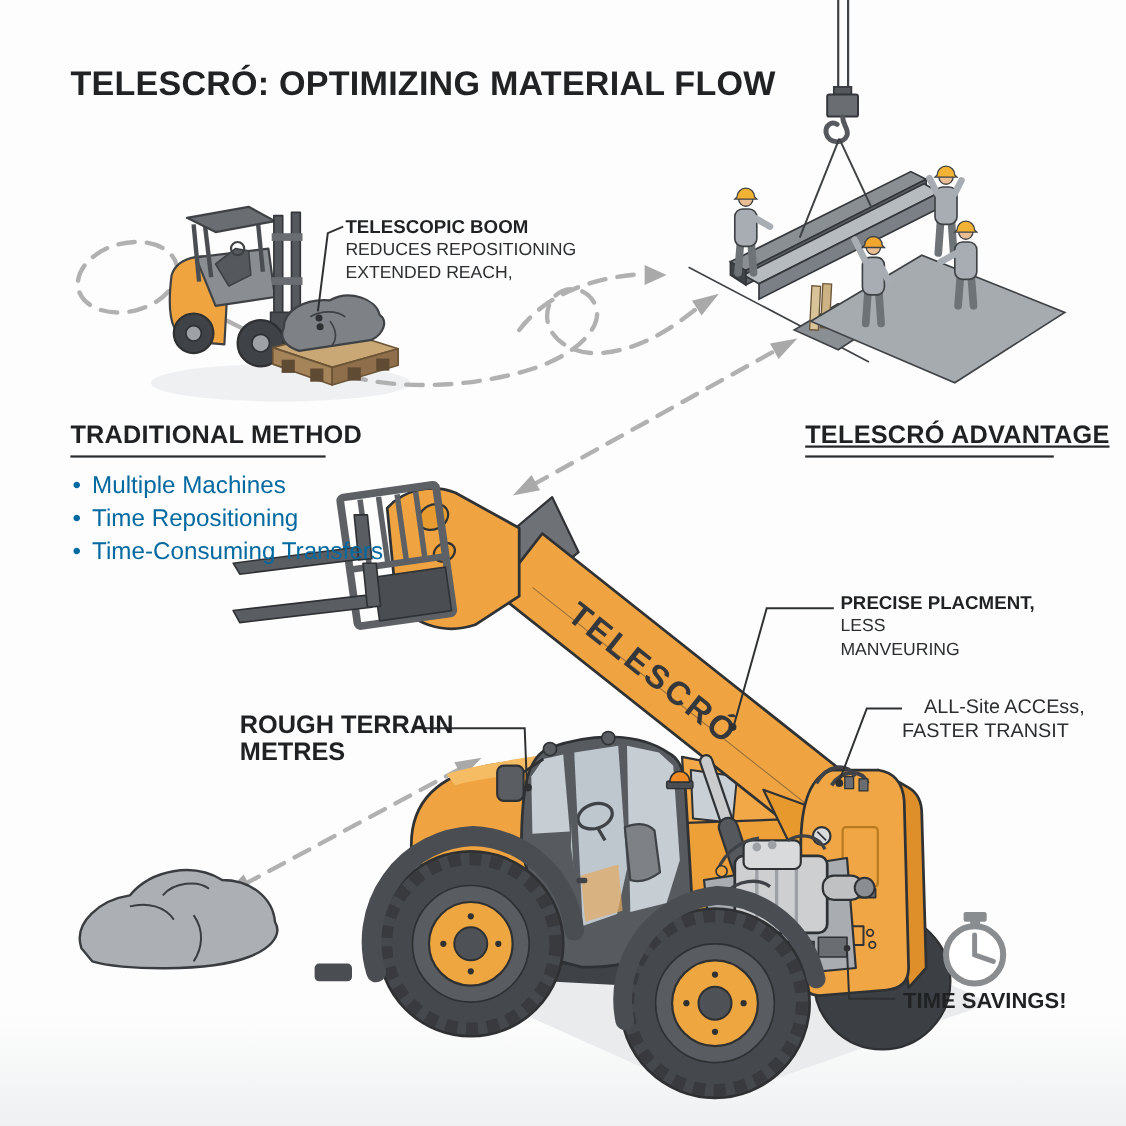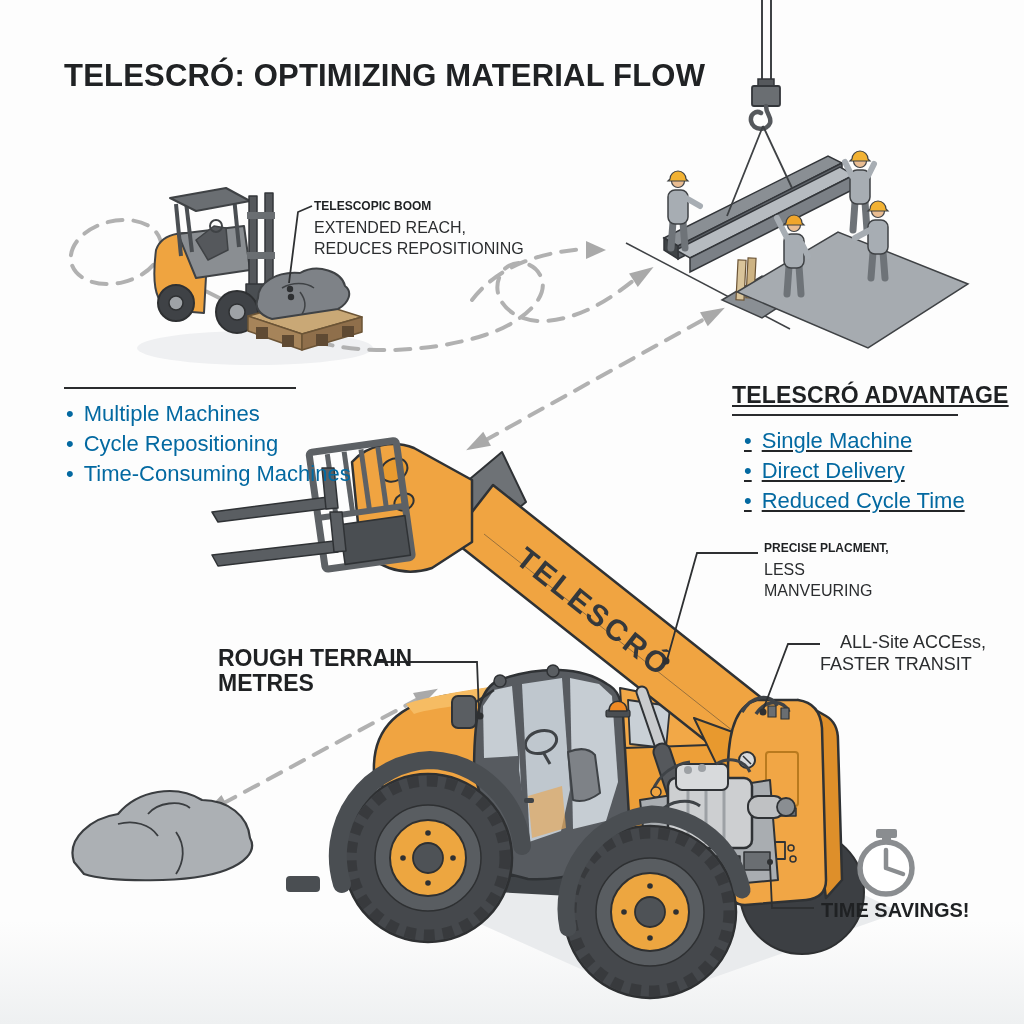--- a/index.html
+++ b/index.html
@@ -6,21 +6,21 @@
   body{
     width:1024px;height:1024px;position:relative;overflow:hidden;
     background:#fdfdfd;
     font-family:"Liberation Sans","DejaVu Sans",sans-serif;
     color:#232527;
   }
   #scene{position:absolute;left:0;top:0;width:1024px;height:1024px;}
   .txt{position:absolute;white-space:nowrap;}
   .title{left:64px;top:58px;font-size:31px;font-weight:700;letter-spacing:.2px;color:#202224;}
   .callout{line-height:21px;font-size:16px;color:#2b2d2f;}
-  .callout .h{font-weight:700;font-size:12px;color:#1f2123;}
+  .callout .h{font-weight:700;font-size:17px;color:#1f2123;}
   .co-boom{left:314px;top:196px;}
   .co-precise{left:764px;top:538px;}
   .co-access{left:820px;top:631px;font-size:18px;line-height:22px;}
   .co-access .l1{margin-left:20px;}
   .co-rough{left:218px;top:646px;font-weight:700;font-size:23px;line-height:25px;color:#1f2123;}
   .co-time{left:821px;top:899px;font-weight:700;font-size:20px;color:#1f2123;}
   .panel{position:absolute;}
   .panel .ph{font-size:23px;font-weight:700;color:#1f2123;letter-spacing:.2px;}
   .panel .rule{height:2px;background:#2a2c2e;margin-top:5px;}
   .panel ul{list-style:none;margin:10px 0 0 2px;padding:0;font-size:22px;line-height:30px;color:#0369a1;}
@@ -326,41 +326,37 @@
     <circle cx="480" cy="716" r="3.5" fill="#2e3032" stroke="none"></circle>
     <polyline points="770,864 772,908 814,908"></polyline>
     <circle cx="770" cy="862" r="3" fill="#2e3032" stroke="none"></circle>
   </g>
 </svg>
 
 <div class="txt title">TELESCRÓ: OPTIMIZING MATERIAL FLOW</div>
 
 <div class="txt callout co-boom">
   <div class="h">TELESCOPIC BOOM</div>
+  <div>REDUCES REPOSITIONING</div>
   <div>EXTENDED REACH,</div>
-  <div>REDUCES REPOSITIONING</div>
 </div>
 
 <div class="panel p-trad">
+  <div class="ph">TRADITIONAL METHOD</div>
   <div class="rule"></div>
   <ul>
     <li>Multiple Machines</li>
-    <li>Cycle Repositioning</li>
-    <li>Time-Consuming Machines</li>
+    <li>Time Repositioning</li>
+    <li>Time-Consuming Transfers</li>
   </ul>
 </div>
 
 <div class="panel p-adv">
   <div class="ph">TELESCRÓ ADVANTAGE</div>
   <div class="rule"></div>
-  <ul>
-    <li>Single Machine</li>
-    <li>Direct Delivery</li>
-    <li>Reduced Cycle Time</li>
-  </ul>
 </div>
 
 <div class="txt callout co-precise">
   <div class="h">PRECISE PLACMENT,</div>
   <div>LESS</div>
   <div>MANVEURING</div>
 </div>
 
 <div class="txt callout co-access">
   <div class="l1">ALL-Site ACCEss,</div>

